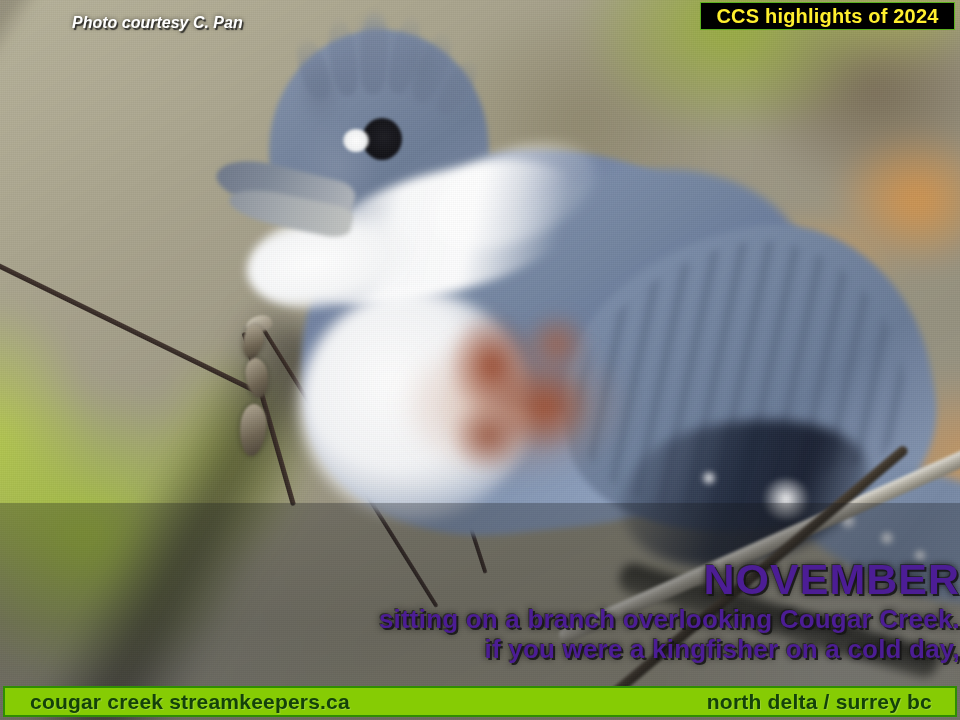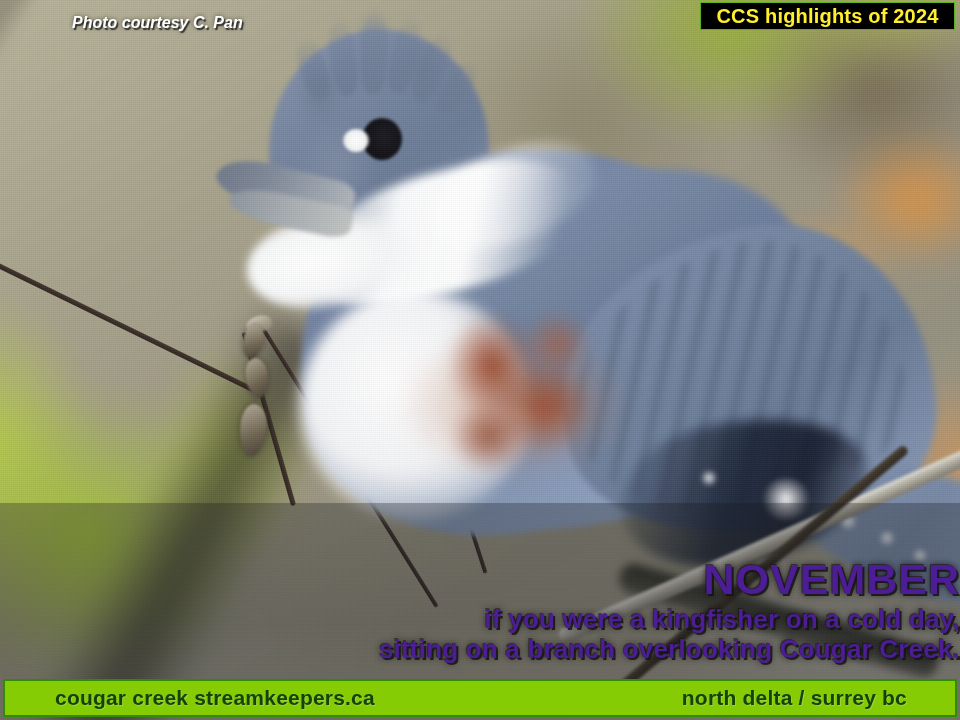--- a/index.html
+++ b/index.html
@@ -449,28 +449,28 @@
     font-style: italic;
     text-shadow: 1.5px 1.5px 1px rgba(25,25,25,0.8), 0 0 4px rgba(20,20,20,0.6);
     padding-left: 40px;
   }
 
   
   .footer-bar {
     position: absolute;
     left: 3px; right: 3px;
     bottom: 3px;
-    height: 38px;
+    height: 31px;
     background: #86cc04;
     border: 2px solid #2f8d02;
     box-sizing: border-box;
     display: flex;
     align-items: center;
     justify-content: space-between;
-    padding: 0 44px;
+    padding: 0 19px;
   }
   .footer-bar span {
     color: #14420a;
     font-size: 21px;
     font-weight: bold;
     letter-spacing: 0.2px;
     text-shadow: 1px 1px 0 rgba(255,255,255,0.18);
   }
   .footer-left  { margin-left: 6px; }
   .footer-right { margin-right: 4px; }
@@ -543,22 +543,22 @@
 
   <div class="photo-credit">Photo courtesy C. Pan</div>
 
   <div class="header-banner">
     <span>CCS highlights of 2024</span>
   </div>
 
   <div class="caption-scrim"></div>
   <div class="caption">
     <div class="month">NOVEMBER</div>
+    <div class="caption-line">sitting on a branch overlooking Cougar Creek.</div>
     <div class="caption-line">if you were a kingfisher on a cold day,</div>
-    <div class="caption-line">sitting on a branch overlooking Cougar Creek.</div>
   </div>
 
   <div class="footer-bar">
     <span class="footer-left">cougar creek streamkeepers.ca</span>
     <span class="footer-right">north delta / surrey bc</span>
   </div>
 
 </div>
 
 </body></html>

